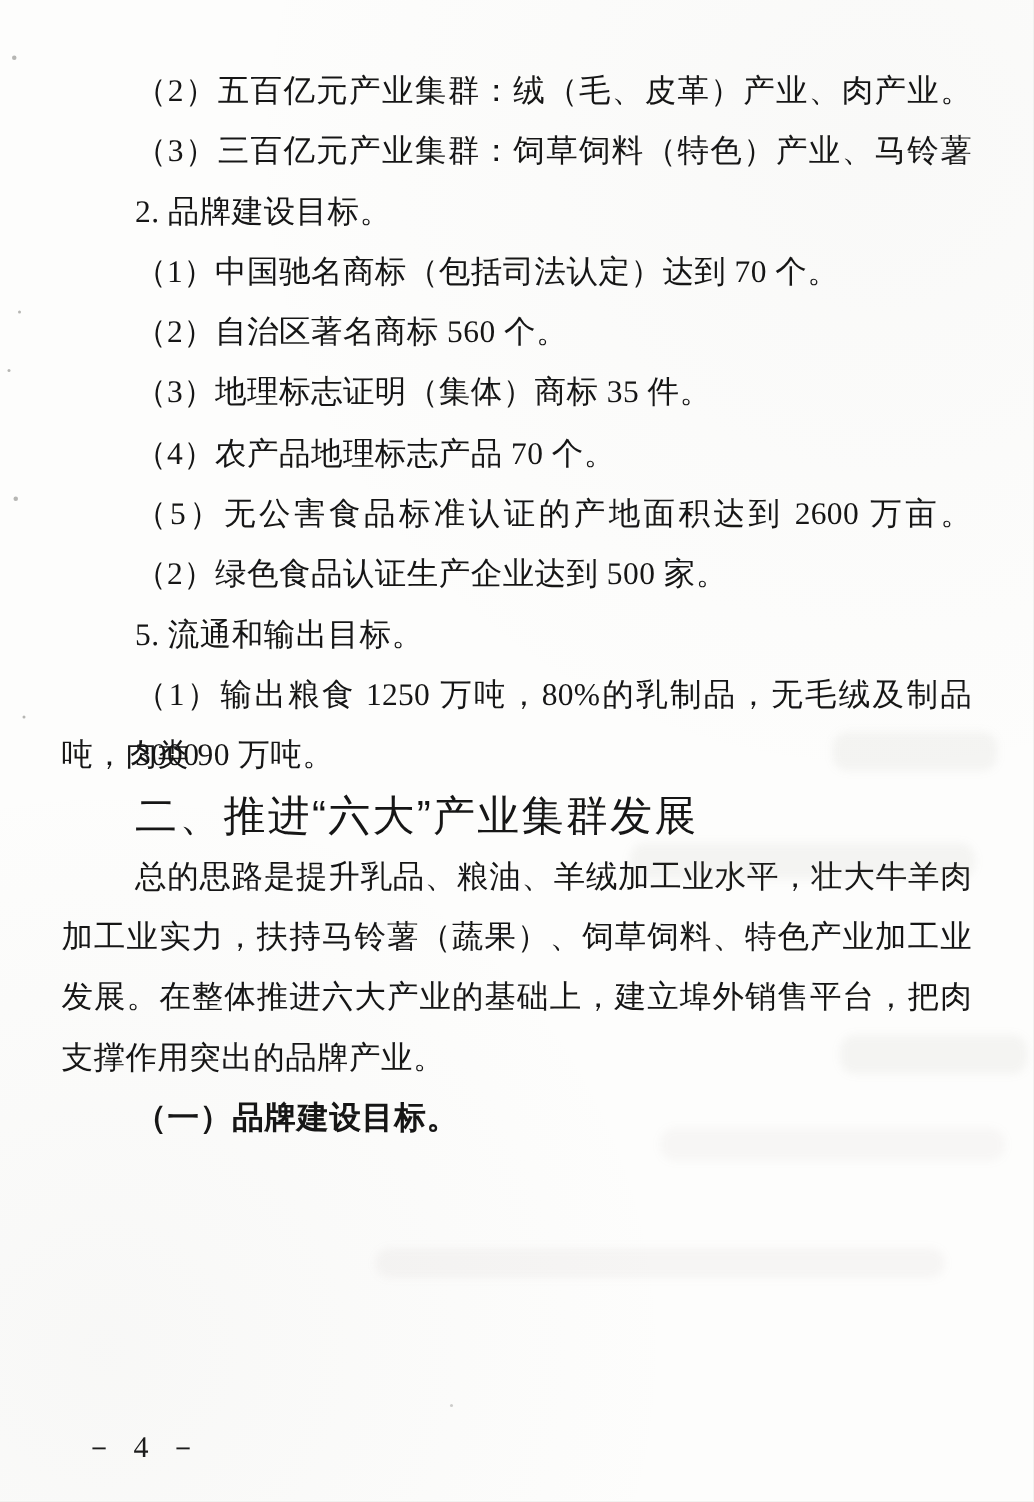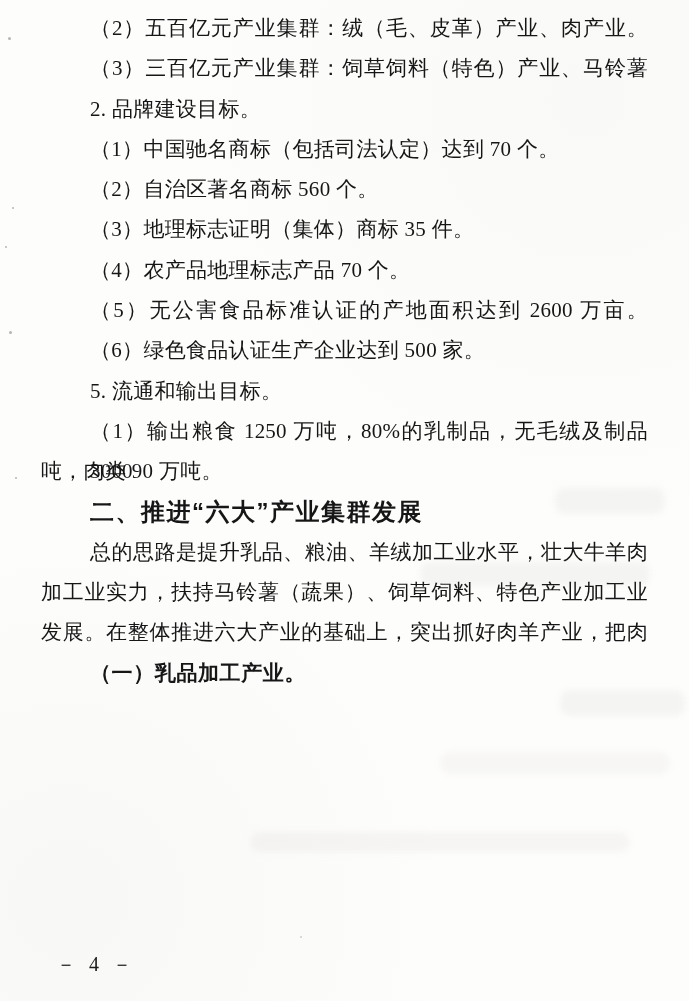--- a/index.html
+++ b/index.html
@@ -16,41 +16,41 @@
       radial-gradient(circle at 85% 10%, rgba(150,150,145,0.04), transparent 40%),
       radial-gradient(circle at 10% 90%, rgba(150,150,145,0.05), transparent 35%),
       #fdfdfc;
     overflow: hidden;
     color: #161616;
     font-family: "Liberation Serif", serif;
   }
   .textblock {
     position: absolute;
     left: 41px;
-    top: 8px;
+    top: 40px;
     width: 607px;
     font-size: 21px;
     line-height: 40.3px;
   }
   .line {
     height: 40.3px;
     white-space: nowrap;
     letter-spacing: 0.3px;
   }
   .indent { padding-left: 49px; }
   .fill {
     white-space: normal;
     text-align: justify;
     text-align-last: justify;
     letter-spacing: 0.2px;
   }
   .heading-hei {
     font-family: "Liberation Sans", sans-serif;
-    font-weight: 700;
-    font-size: 24px;
+    font-weight: 400;
+    font-size: 28px;
     letter-spacing: 1.5px;
   }
   .heading-kai {
     font-weight: 700;
     letter-spacing: 0.6px;
   }
   .footer-num {
     position: absolute;
     left: 56px;
     top: 951px;
@@ -93,29 +93,30 @@
 
   <div class="textblock">
     <div class="line indent fill">（2）五百亿元产业集群：绒（毛、皮革）产业、肉产业。</div>
     <div class="line indent fill">（3）三百亿元产业集群：饲草饲料（特色）产业、马铃薯</div>
     <div class="line indent">2. 品牌建设目标。</div>
     <div class="line indent">（1）中国驰名商标（包括司法认定）达到 70 个。</div>
     <div class="line indent">（2）自治区著名商标 560 个。</div>
     <div class="line indent">（3）地理标志证明（集体）商标 35 件。</div>
     <div class="line indent">（4）农产品地理标志产品 70 个。</div>
     <div class="line indent fill">（5）无公害食品标准认证的产地面积达到 2600 万亩。</div>
-    <div class="line indent">（6）绿色食品认证生产企业达到 500 家。</div>
+    <div class="line indent">（2）绿色食品认证生产企业达到 500 家。</div>
     <div class="line indent">5. 流通和输出目标。</div>
     <div class="line indent fill">（1）输出粮食 1250 万吨，80%的乳制品，无毛绒及制品 3000</div>
     <div class="line">吨，肉类 90 万吨。</div>
     <div class="line indent heading-hei">二、推进“六大”产业集群发展</div>
     <div class="line indent fill">总的思路是提升乳品、粮油、羊绒加工业水平，壮大牛羊肉</div>
     <div class="line fill">加工业实力，扶持马铃薯（蔬果）、饲草饲料、特色产业加工业</div>
-    <div class="line fill">发展。在整体推进六大产业的基础上，突出抓好肉羊产业，把肉</div>
-    <div class="line indent heading-kai">（一）乳品加工产业。</div>
+    <div class="line fill">发展。在整体推进六大产业的基础上，建立埠外销售平台，把肉</div>
+    <div class="line">支撑作用突出的品牌产业。</div>
+    <div class="line indent heading-kai">（一）品牌建设目标。</div>
   </div>
 
   <div class="footer-num">－ 4 －</div>
 
   <div class="smudge s1"></div>
   <div class="smudge s2"></div>
   <div class="smudge s3"></div>
   <div class="smudge s4"></div>
   <div class="smudge s5"></div>
   <div class="speck sp1"></div>

